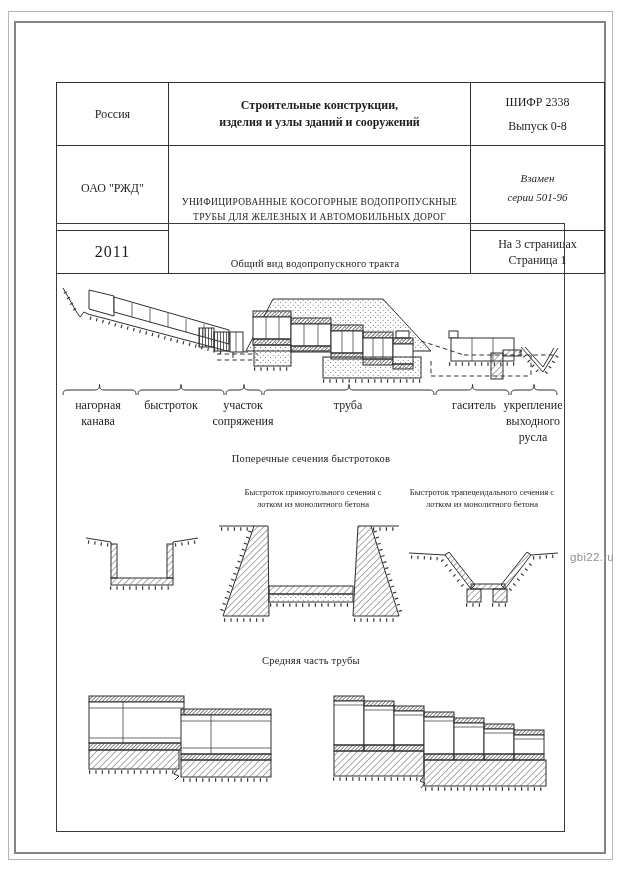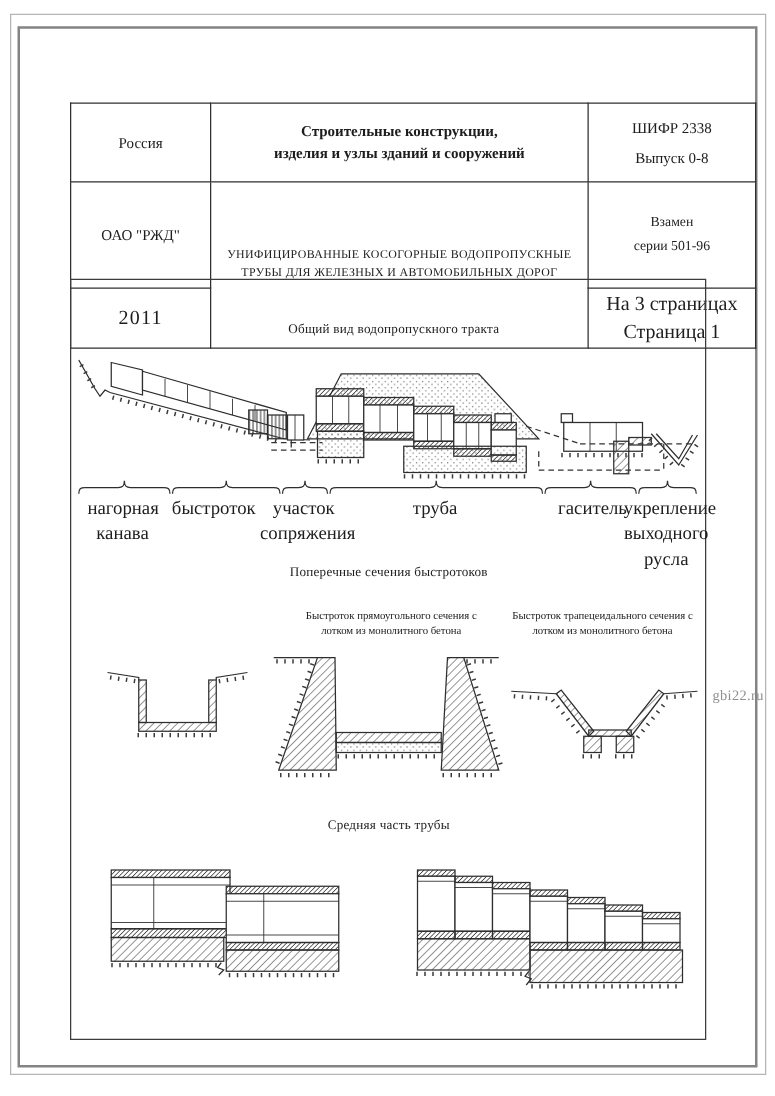--- a/index.html
+++ b/index.html
@@ -12,32 +12,32 @@
   
   .title-table{position:absolute;left:56px;top:42px;width:509px;height:176px;
         border-collapse:collapse;table-layout:fixed;margin-top:40px;}
   .title-table td{border:1.5px solid #2f2f2f;text-align:center;vertical-align:middle;
         padding:2px 6px;}
   .c-country{font-size:12px;}
   .c-series{font-size:12px;font-weight:bold;line-height:1.45;}
   .c-code{font-size:12px;line-height:2.0;}
   .c-org{font-size:12px;}
   .c-doc{font-size:9.5px;letter-spacing:.3px;line-height:1.55;padding:0 14px;}
-  .c-repl{font-size:11px;line-height:1.7;}
+  .c-repl{font-size:11px;line-height:1.7;font-style:italic;}
   .c-year{font-size:16px;letter-spacing:1px;}
-  .c-pages{font-size:16px;line-height:1.35;}
+  .c-pages{font-size:12px;line-height:1.35;}
   
   .drawing-area{position:absolute;left:56px;top:223px;width:509px;height:609px;
         border:1.5px solid #3b3b3b;box-sizing:border-box;}
   .art{position:absolute;left:0;top:0;}
   .dtxt{position:absolute;text-align:center;transform:translateX(-50%);}
   .dtitle{font-size:10.5px;letter-spacing:.2px;white-space:nowrap;}
-  .dlabel{font-size:15px;line-height:1.35;}
+  .dlabel{font-size:12px;line-height:1.35;}
   .dcap{font-size:8.6px;line-height:1.4;}
-  .watermark{position:absolute;left:570px;top:551px;font-family:Liberation Serif, serif;
+  .watermark{position:absolute;left:570px;top:551px;font-family:Liberation Sans, sans-serif;
         font-size:11.5px;color:#8f8f8f;letter-spacing:.3px;}
   
   .ln{stroke:#2e2e2e;stroke-width:1;fill:none;}
   .ln2{stroke:#2e2e2e;stroke-width:.7;fill:none;}
   .wh{fill:#ffffff;stroke:#2e2e2e;stroke-width:1;}
   .st{stroke:#2e2e2e;stroke-width:1;}
   .tk{stroke:#3a3a3a;stroke-width:3.4;stroke-dasharray:1.2 5.2;fill:none;}
   .dsh{stroke:#333;stroke-width:1;stroke-dasharray:4.5 3.2;fill:none;}
   .br{stroke:#2e2e2e;stroke-width:1;fill:none;}
 </style>

